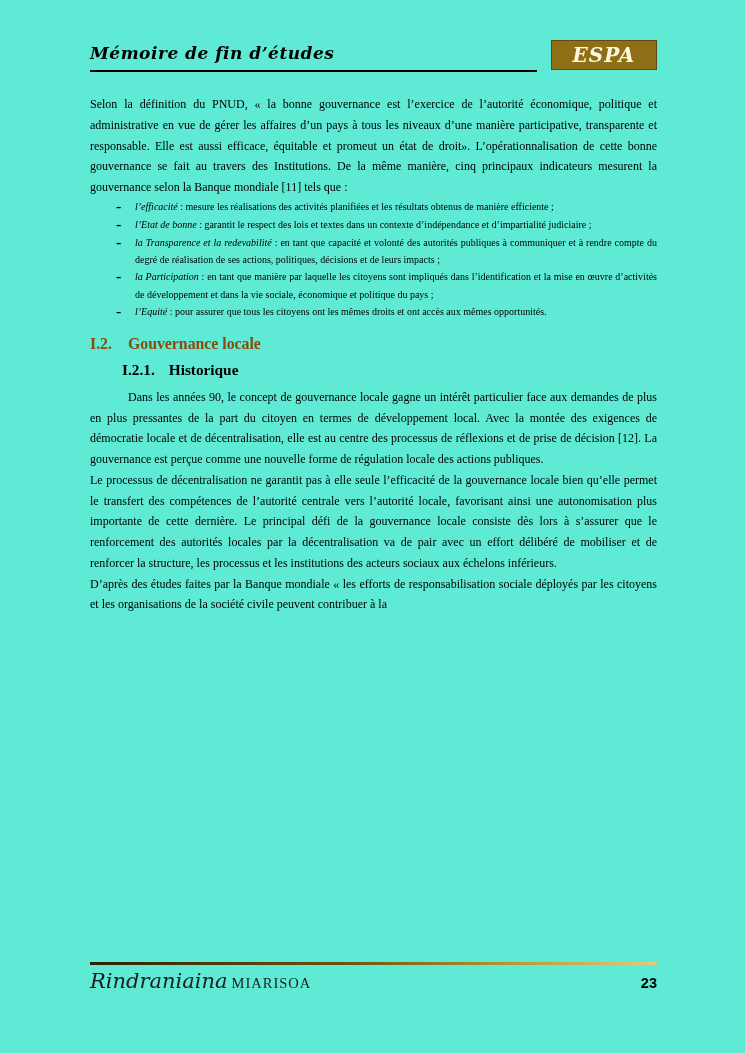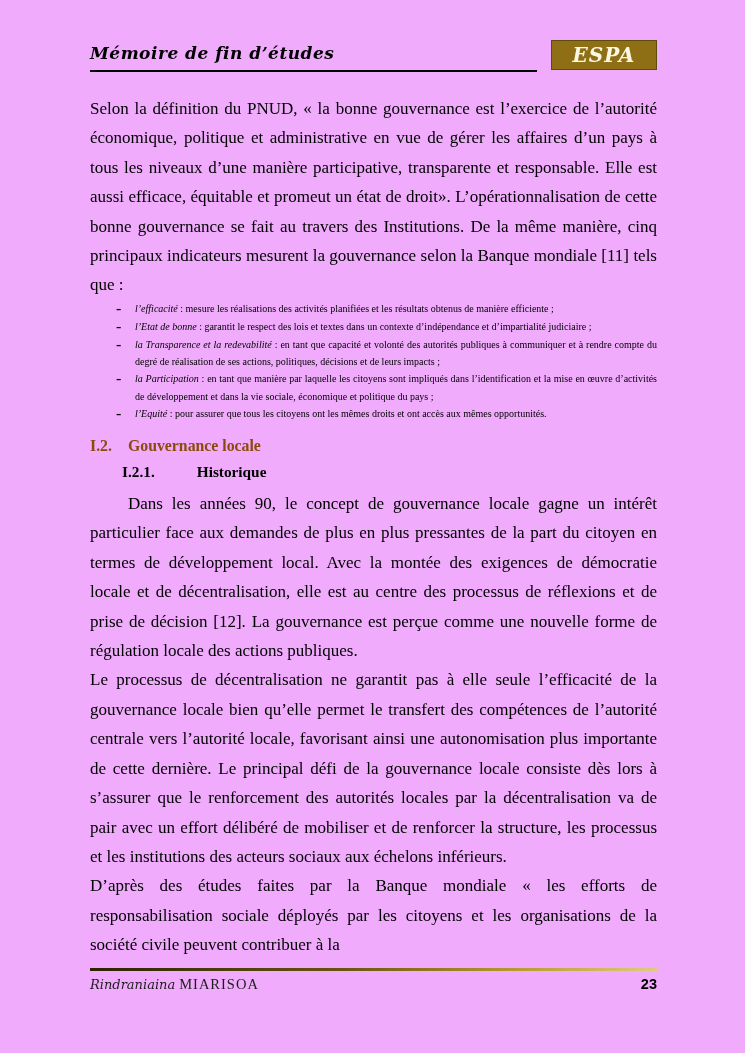--- a/index.html
+++ b/index.html
@@ -2,21 +2,21 @@
 <html><head>
 <meta charset="utf-8">
 <style>
   * { margin:0; padding:0; box-sizing:border-box; }
   html,body { background:#ffffff; }
   .page {
     position:relative;
     width:745px;
     height:1053px;
     margin:0 auto;
-    background:#f0abfc;
+    background:#5eead4;
     font-family:"Liberation Serif", serif;
     color:#000000;
     padding:40px 88px 0 90px;
     overflow:hidden;
   }
 
   
   .header {
     display:flex;
     align-items:flex-end;
@@ -50,21 +50,21 @@
     font-family:"DejaVu Serif", serif;
     font-style:italic;
     font-weight:bold;
     font-size:20px;
     color:#fdf8e2;
     letter-spacing:1px;
   }
 
   
   .body-text {
-    font-size:17px;
+    font-size:12px;
     line-height:1.73;
     text-align:justify;
   }
   .indent-first { text-indent:38px; }
 
   .indicator-list { margin:0 0 2px 0; }
   .list-item {
     display:flex;
     padding-left:26px;
   }
@@ -89,21 +89,20 @@
     margin:14px 0 8px 0;
     display:flex;
     text-align:right;
   }
   .section-number { margin-right:16px; }
   .subsection-heading {
     font-weight:bold;
     font-size:15.3px;
     margin:4px 0 8px 32px;
     display:flex;
-    gap:28px;
   }
   .subsection-number { margin-right:14px; }
 
   
   .footer {
     position:absolute;
     left:90px;
     right:88px;
     bottom:60px;
   }
@@ -113,21 +112,21 @@
     margin-bottom:4px;
   }
   .footer-row {
     display:flex;
     justify-content:space-between;
     align-items:baseline;
   }
   .author-first {
     font-family:"DejaVu Serif", serif;
     font-style:italic;
-    font-size:13px;
+    font-size:21px;
     color:#1d1d1d;
     text-align:right;
   }
   .author-last {
     font-size:14.5px;
     letter-spacing:1px;
     color:#1d1d1d;
   }
   .page-number {
     font-weight:bold;

